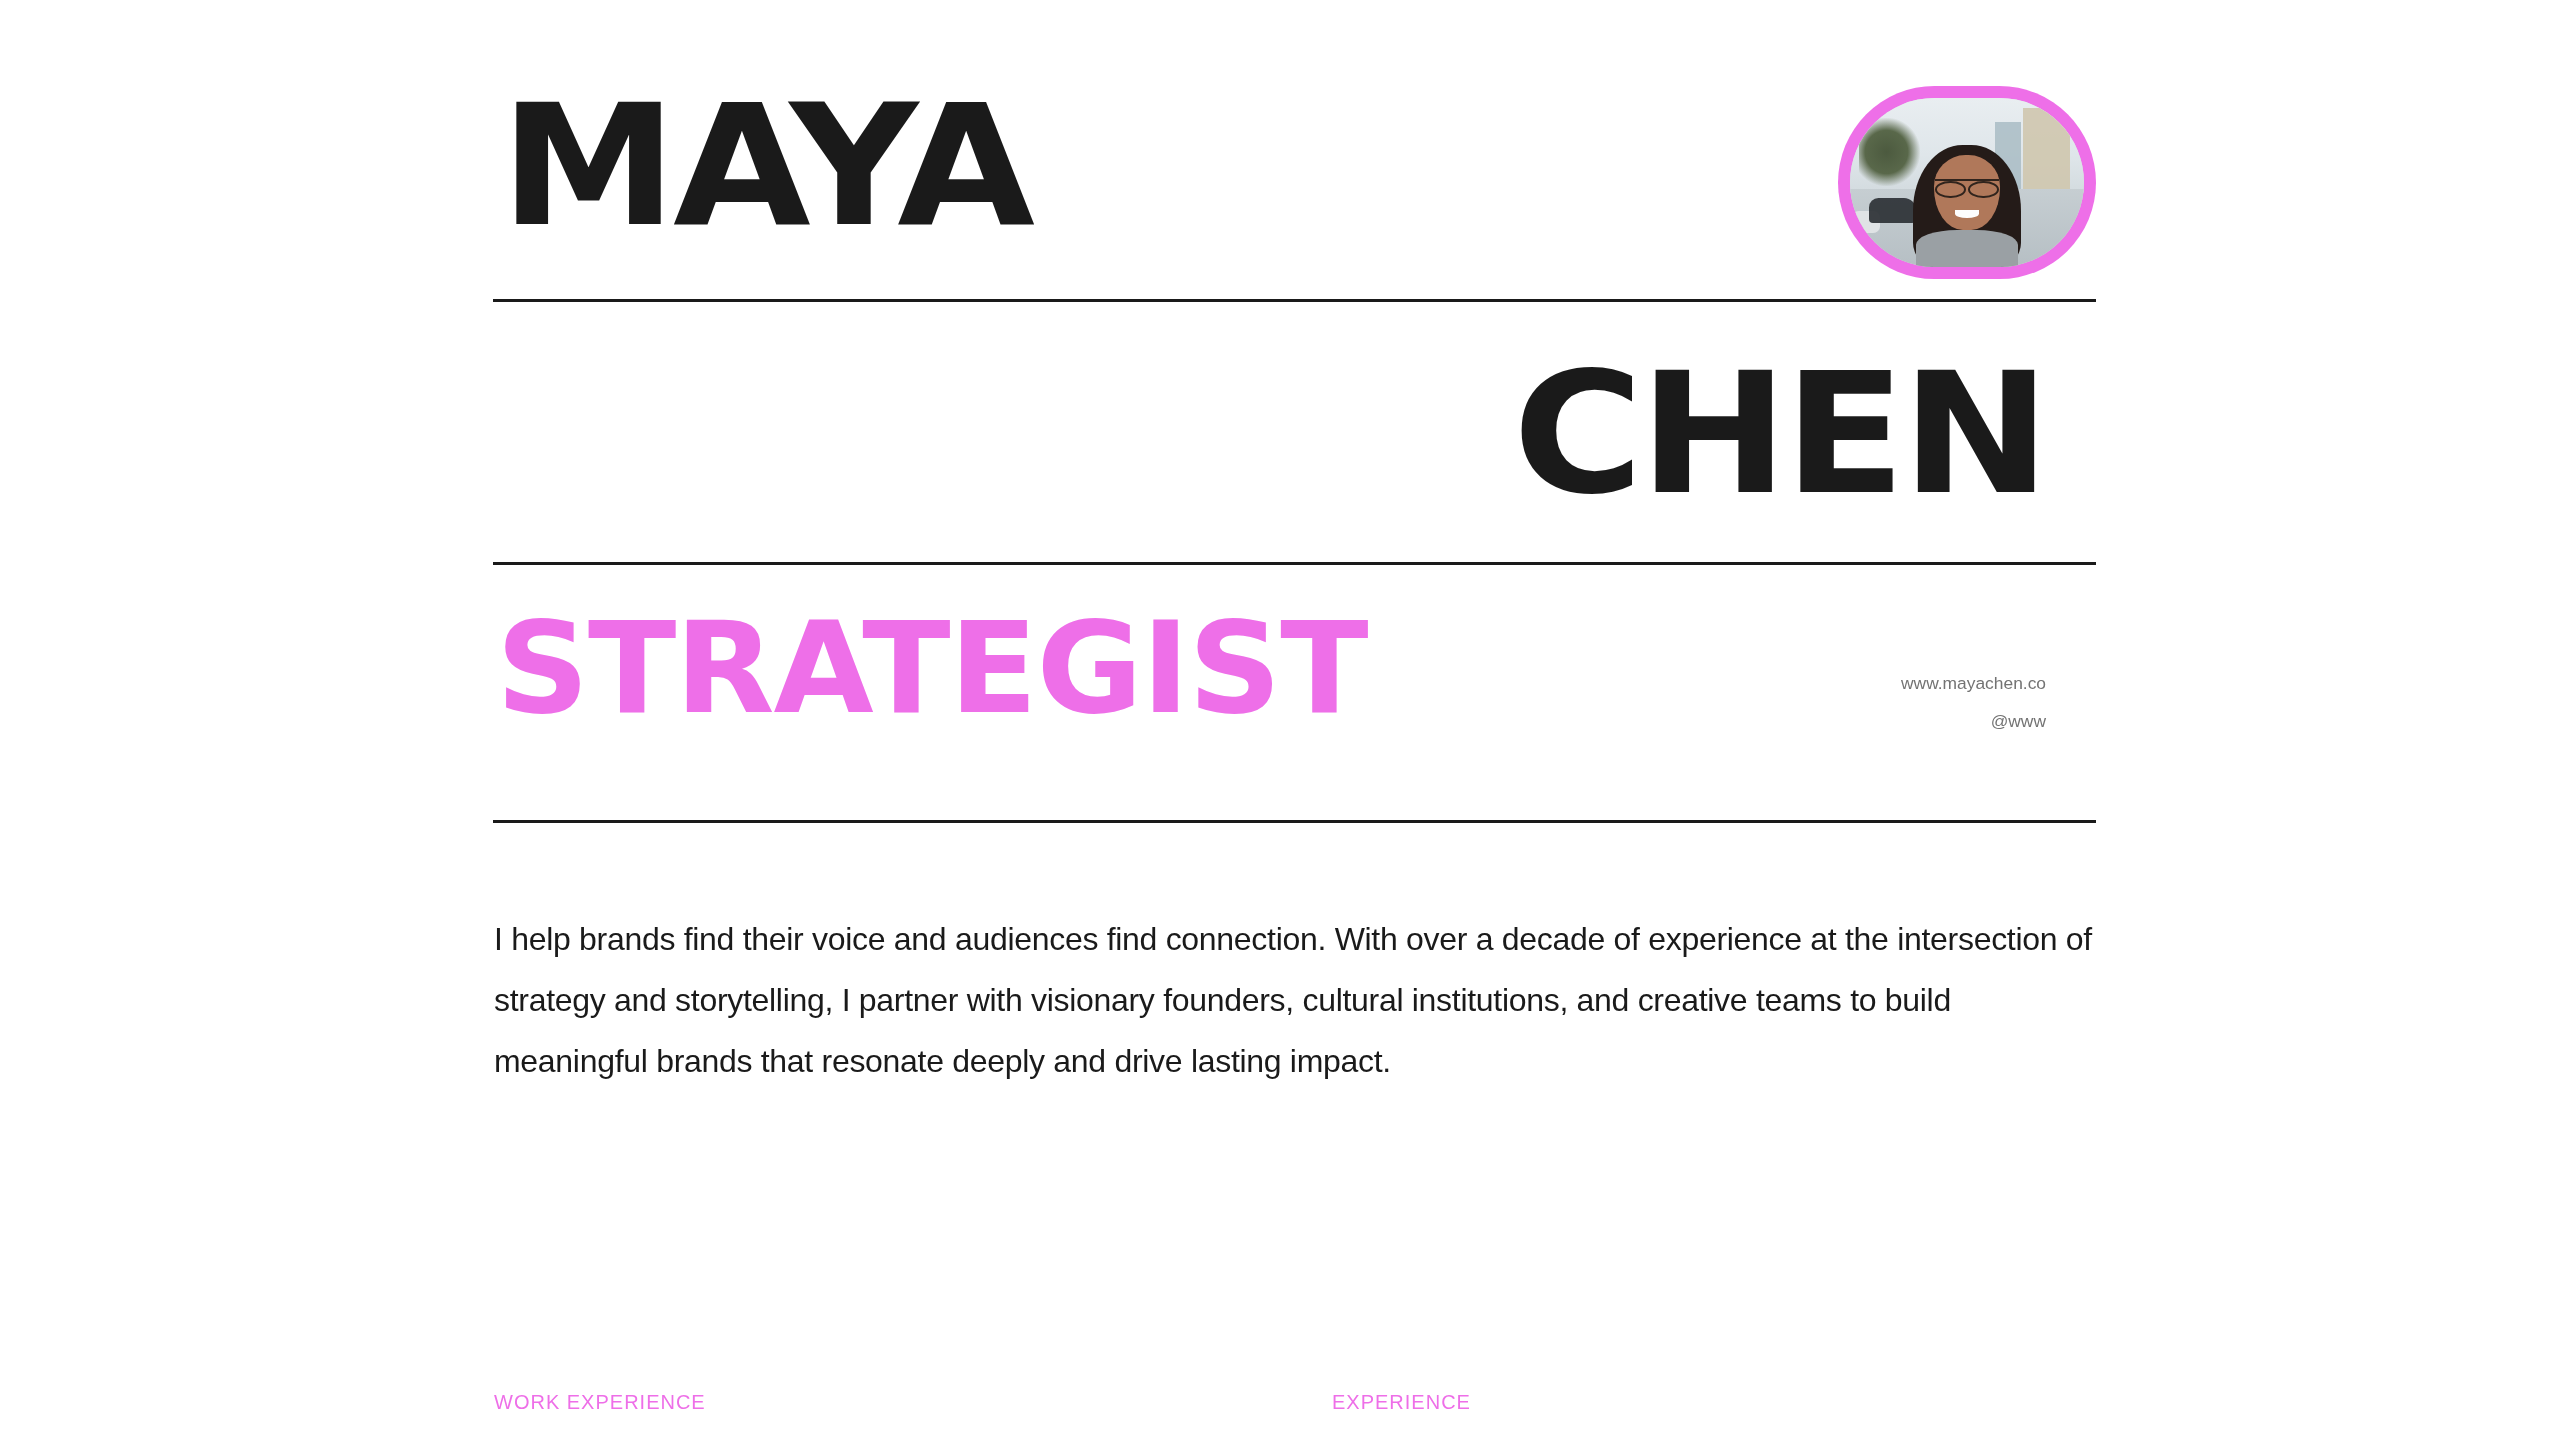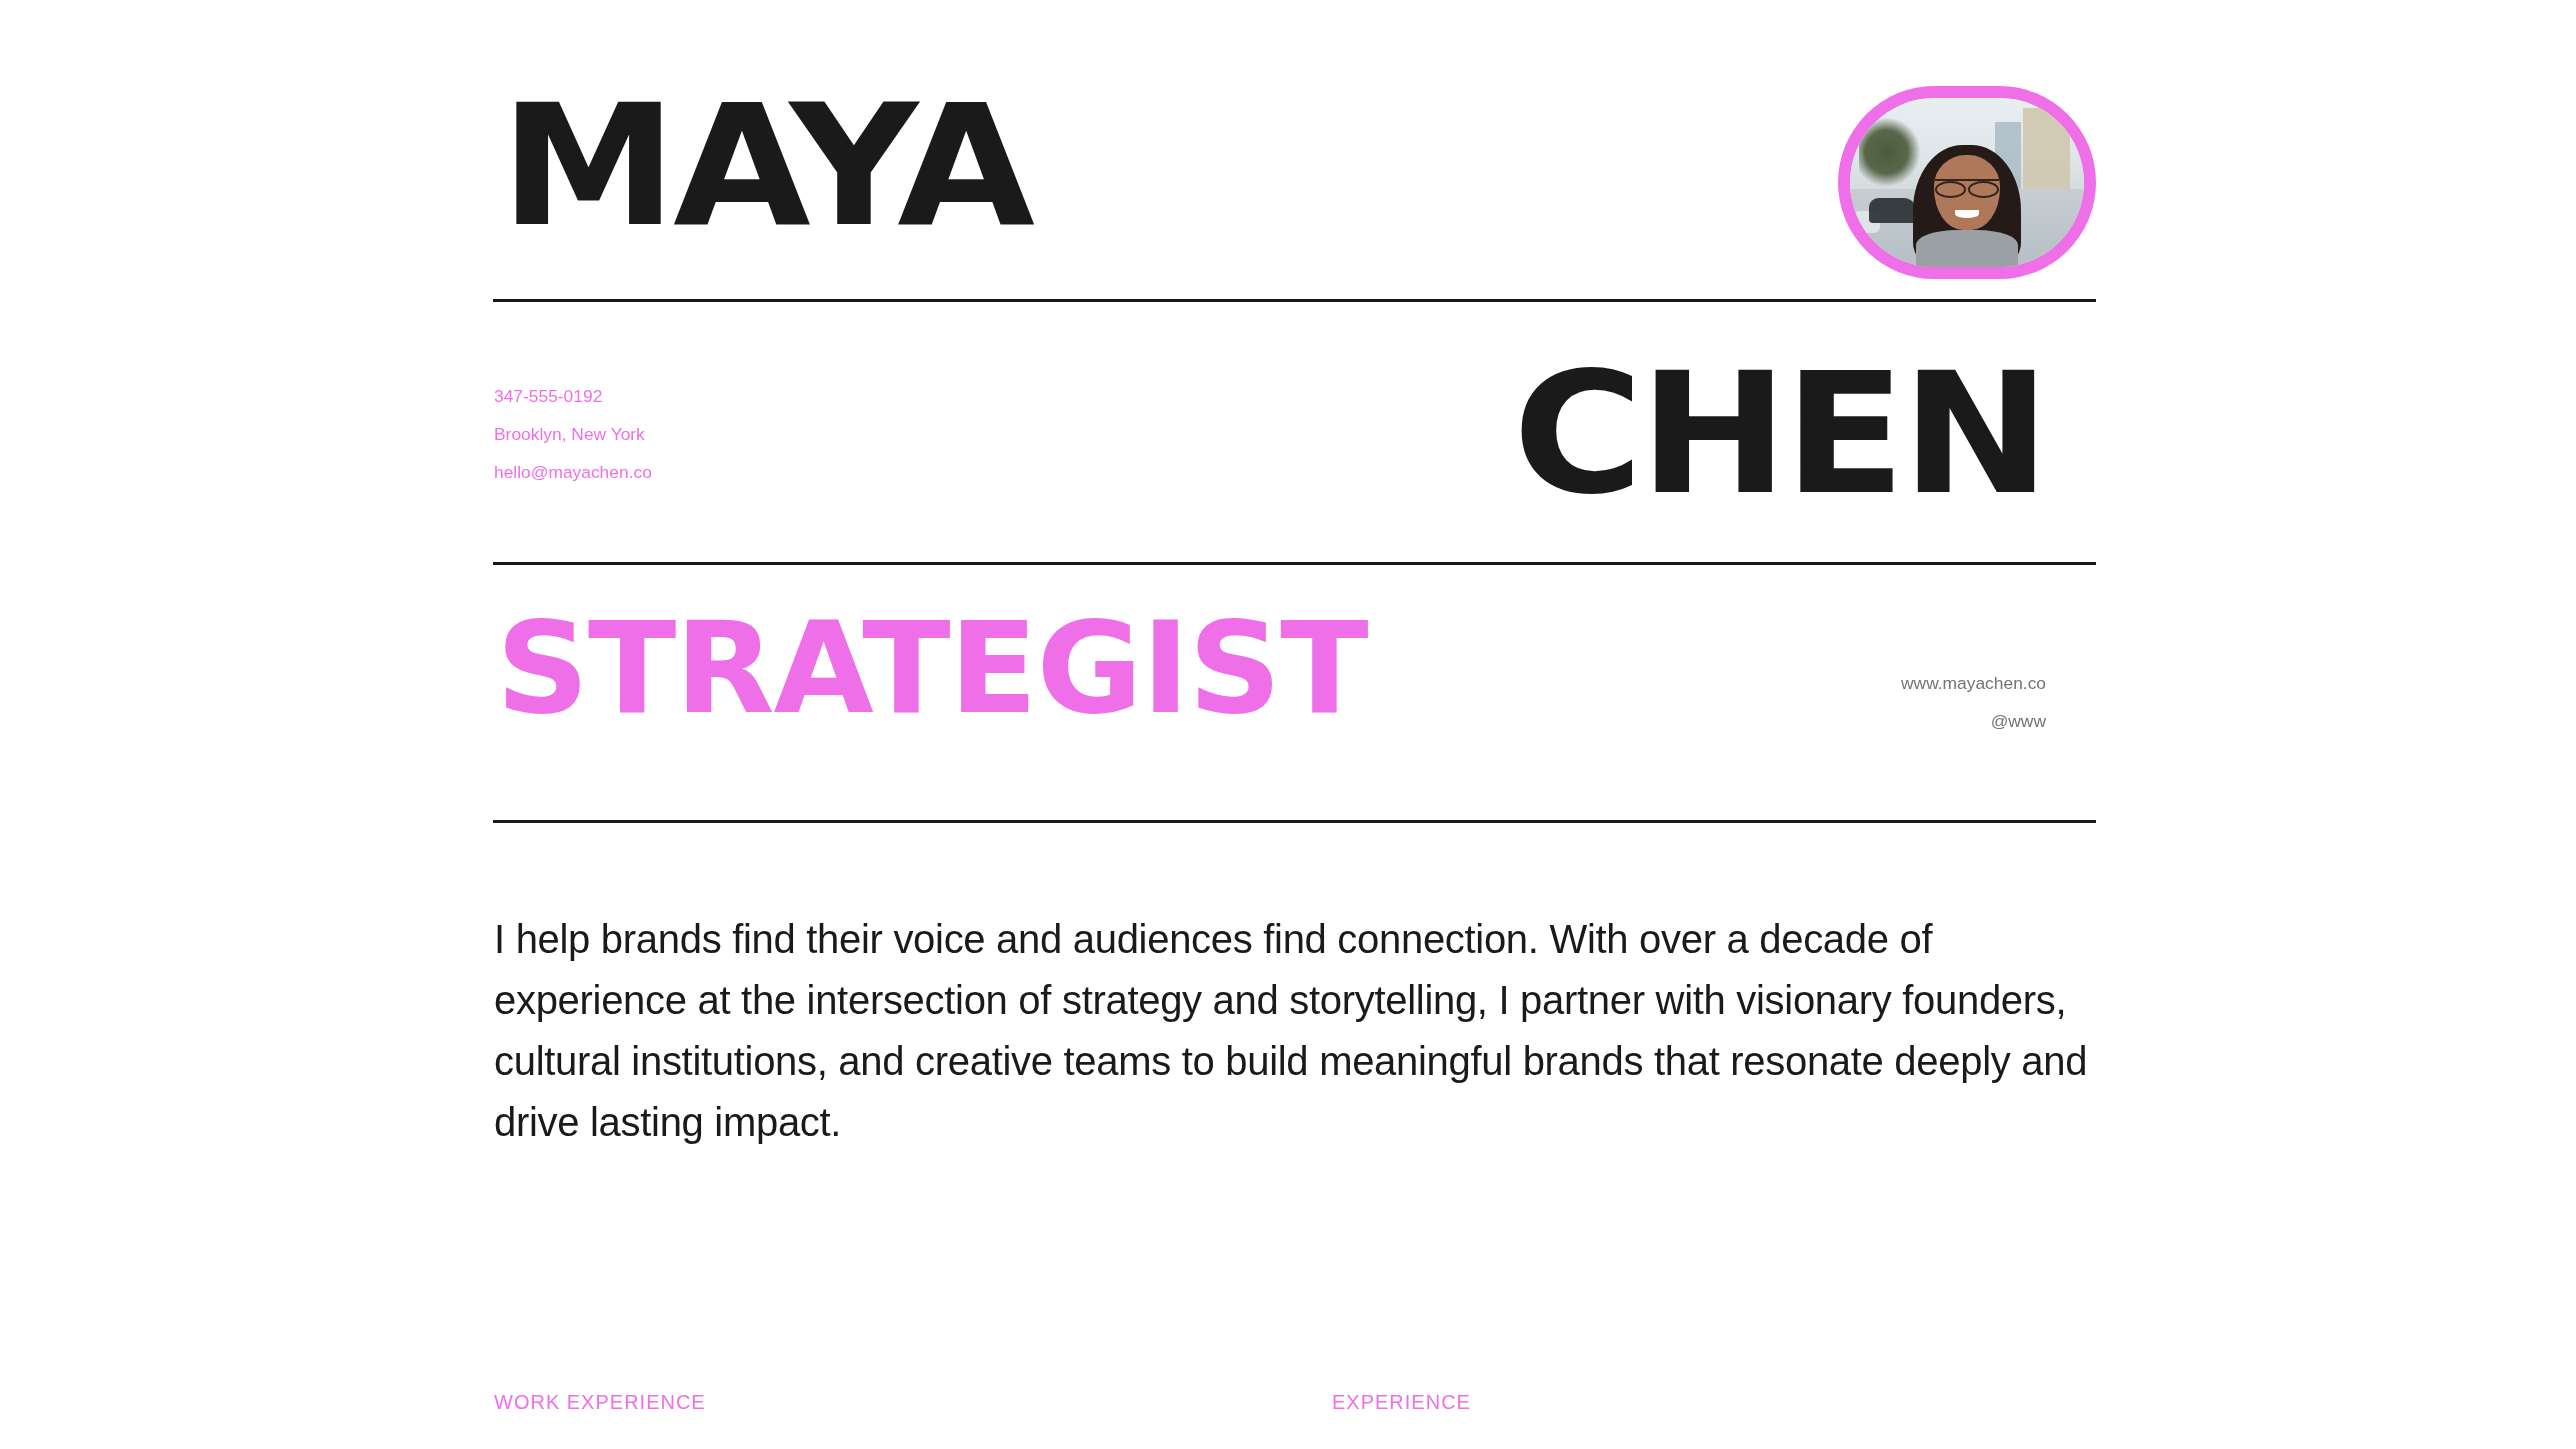--- a/index.html
+++ b/index.html
@@ -178,21 +178,21 @@
     color:#737373;
   }
   .links div { white-space:nowrap; }
 
   
   .summary {
     position:absolute;
     left:494px;
     top:909px;
     width:1610px;
-    font-size:40px;
+    font-size:32px;
     line-height:61px;
     color:#1a1a1a;
     font-family:"Liberation Sans", sans-serif;
     font-stretch:condensed;
     letter-spacing:-0.3px;
   }
 
   
   .sec-label {
     position:absolute;
@@ -225,25 +225,20 @@
       <div class="ph-hair"></div>
       <div class="ph-face"></div>
       <div class="ph-glasses"></div>
       <div class="ph-smile"></div>
       <div class="ph-body"></div>
     </div>
   </div>
 
   <div class="rule rule-1"></div>
 
-  <div class="contact">
-    <div>347-555-0192</div>
-    <div>Brooklyn, New York</div>
-    <div>hello@mayachen.co</div>
-  </div>
 
   <div class="name-last">CHEN</div>
 
   <div class="rule rule-2"></div>
 
   <div class="role">STRATEGIST</div>
 
   <div class="links">
     <div>www.mayachen.co</div>
     <div>@www</div>

